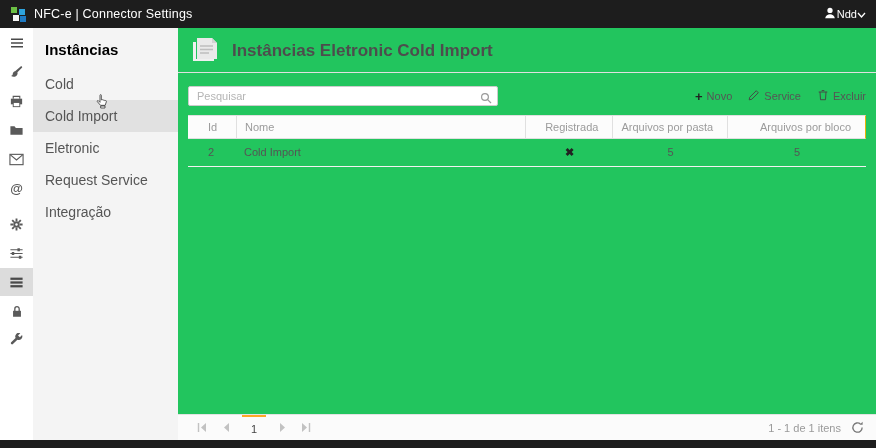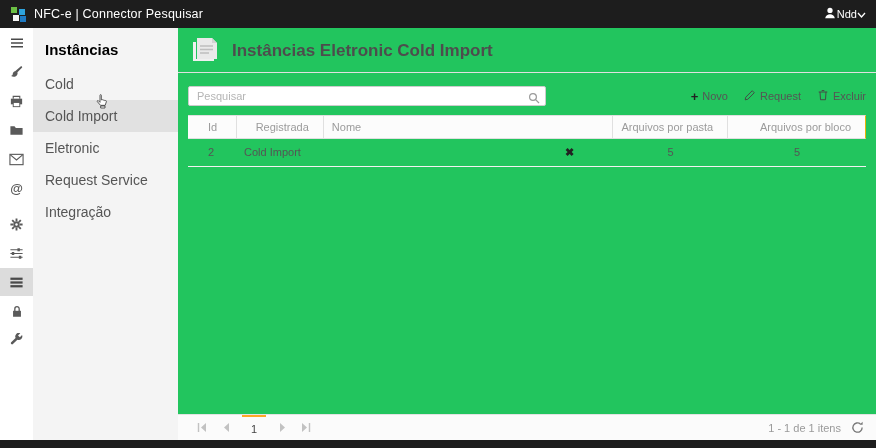--- a/index.html
+++ b/index.html
@@ -43,21 +43,21 @@
   .sidebar-title { font-size:15px; font-weight:700; color:#000000; padding:13px 12px 10px; }
   .sidebar-item { padding:8px 12px; font-size:14px; color:#555; cursor:pointer; }
   .sidebar-item.selected { background:#e1e1e1; }
 
   
   .main { flex:1; display:flex; flex-direction:column; background:#22c55e; min-width:0; }
   .main-header { display:flex; align-items:center; gap:10px; padding:7px 12px 6px; border-bottom:1px solid #e0e0e0; }
   .page-title { font-size:17px; font-weight:700; color:#4d4d4d; }
 
   .toolbar { display:flex; align-items:center; padding:13px 10px 9px; }
-  .search-box { position:relative; width:358px; }
+  .search-box { position:relative; width:310px; }
   .search-box input {
     width:100%; height:20px; border:1px solid #ccc; border-radius:2px;
     padding:0 24px 0 8px; font-size:11px; color:#555; outline:none;
     font-family:"Liberation Sans", sans-serif;
   }
   .search-box input::placeholder { color:#b5b5b5; }
   .search-icon { position:absolute; right:6px; top:4px; }
   .tb-actions { margin-left:auto; display:flex; align-items:center; gap:16px; }
   .tb-btn {
     display:flex; align-items:center; gap:4px; font-size:11px; color:#555;
@@ -104,21 +104,21 @@
 </head>
 <body>
 
 <div class="topbar">
   <div class="logo">
       <i></i>
       <i></i>
       <i></i>
       <i></i>
     </div>
-  <div class="topbar-title">NFC-e | Connector Pesquisar</div>
+  <div class="topbar-title">NFC-e | Connector Settings</div>
   <div class="user-menu">
     <span>
       <svg width="14" height="14" viewBox="0 0 16 16">
           <circle cx="8" cy="5" r="3" fill="#fff"></circle>
           <path d="M2.5 14c.5-3 3-4.5 5.5-4.5s5 1.5 5.5 4.5z" fill="#fff"></path>
         </svg>
     </span>
     <span>Ndd</span>
     <span>
       <svg width="9" height="6" viewBox="0 0 9 6">
@@ -238,38 +238,38 @@
         <button class="tb-btn">
           <span class="plus-glyph">+</span>
           <span>Novo</span>
         </button>
         <button class="tb-btn">
           <span>
             <svg width="12" height="12" viewBox="0 0 14 14">
                 <path d="M2 9.6L9.6 2l2.4 2.4L4.4 12l-3 .6z" fill="none" stroke="#444" stroke-width="1.1"></path>
               </svg>
           </span>
-          <span>Request</span>
+          <span>Service</span>
         </button>
         <button class="tb-btn">
           <span>
             <svg width="12" height="12" viewBox="0 0 14 14">
                 <path d="M2 3.5h10M5.5 1.8h3M3.5 3.5l.6 9h5.8l.6-9" fill="none" stroke="#444" stroke-width="1.1"></path>
               </svg>
           </span>
           <span>Excluir</span>
         </button>
       </div>
     </div>
 
     <div class="grid">
       <div class="grid-header">
         <div class="gh-cell col-id">Id</div>
+        <div class="gh-cell col-nome">Nome</div>
         <div class="gh-cell col-reg">Registrada</div>
-        <div class="gh-cell col-nome">Nome</div>
         <div class="gh-cell col-pasta">Arquivos por pasta</div>
         <div class="gh-cell col-bloco">Arquivos por bloco</div>
       </div>
       <div class="grid-row">
         <div class="gr-cell col-id">2</div>
         <div class="gr-cell col-nome">Cold Import</div>
         <div class="gr-cell col-reg x-mark">✖</div>
         <div class="gr-cell col-pasta">5</div>
         <div class="gr-cell col-bloco">5</div>
       </div>

